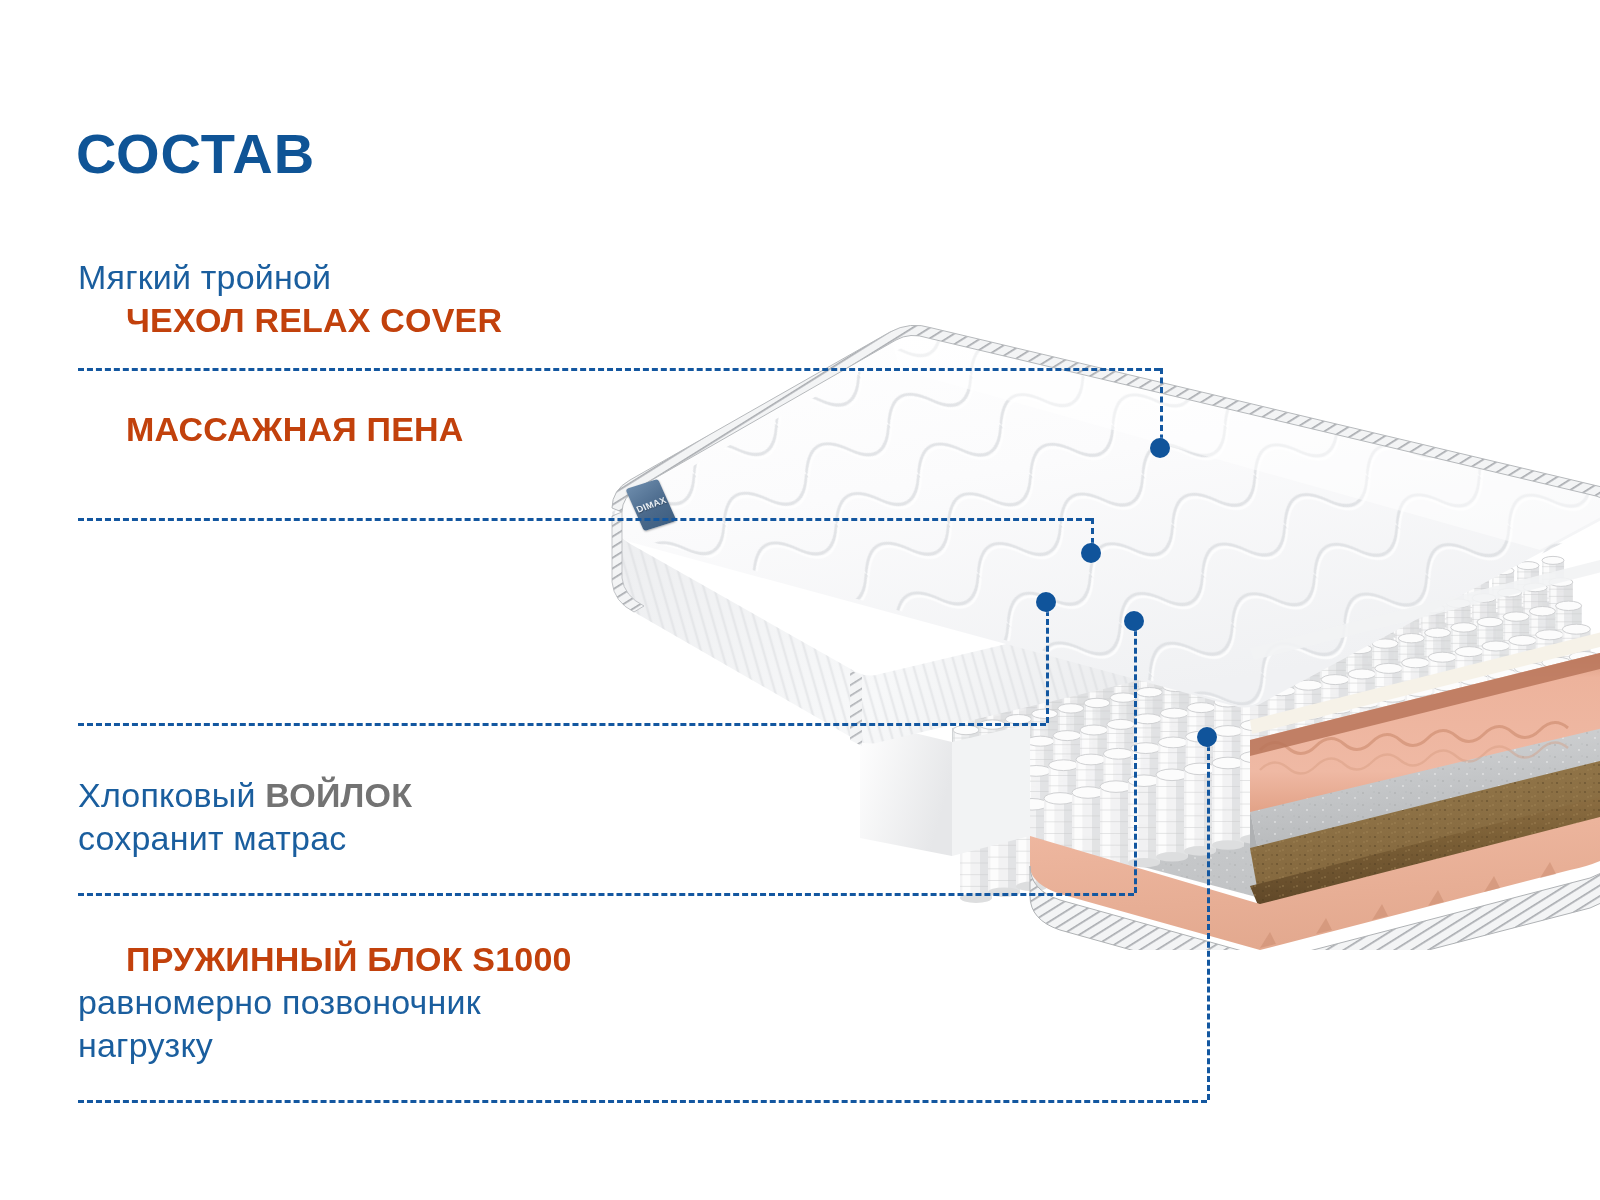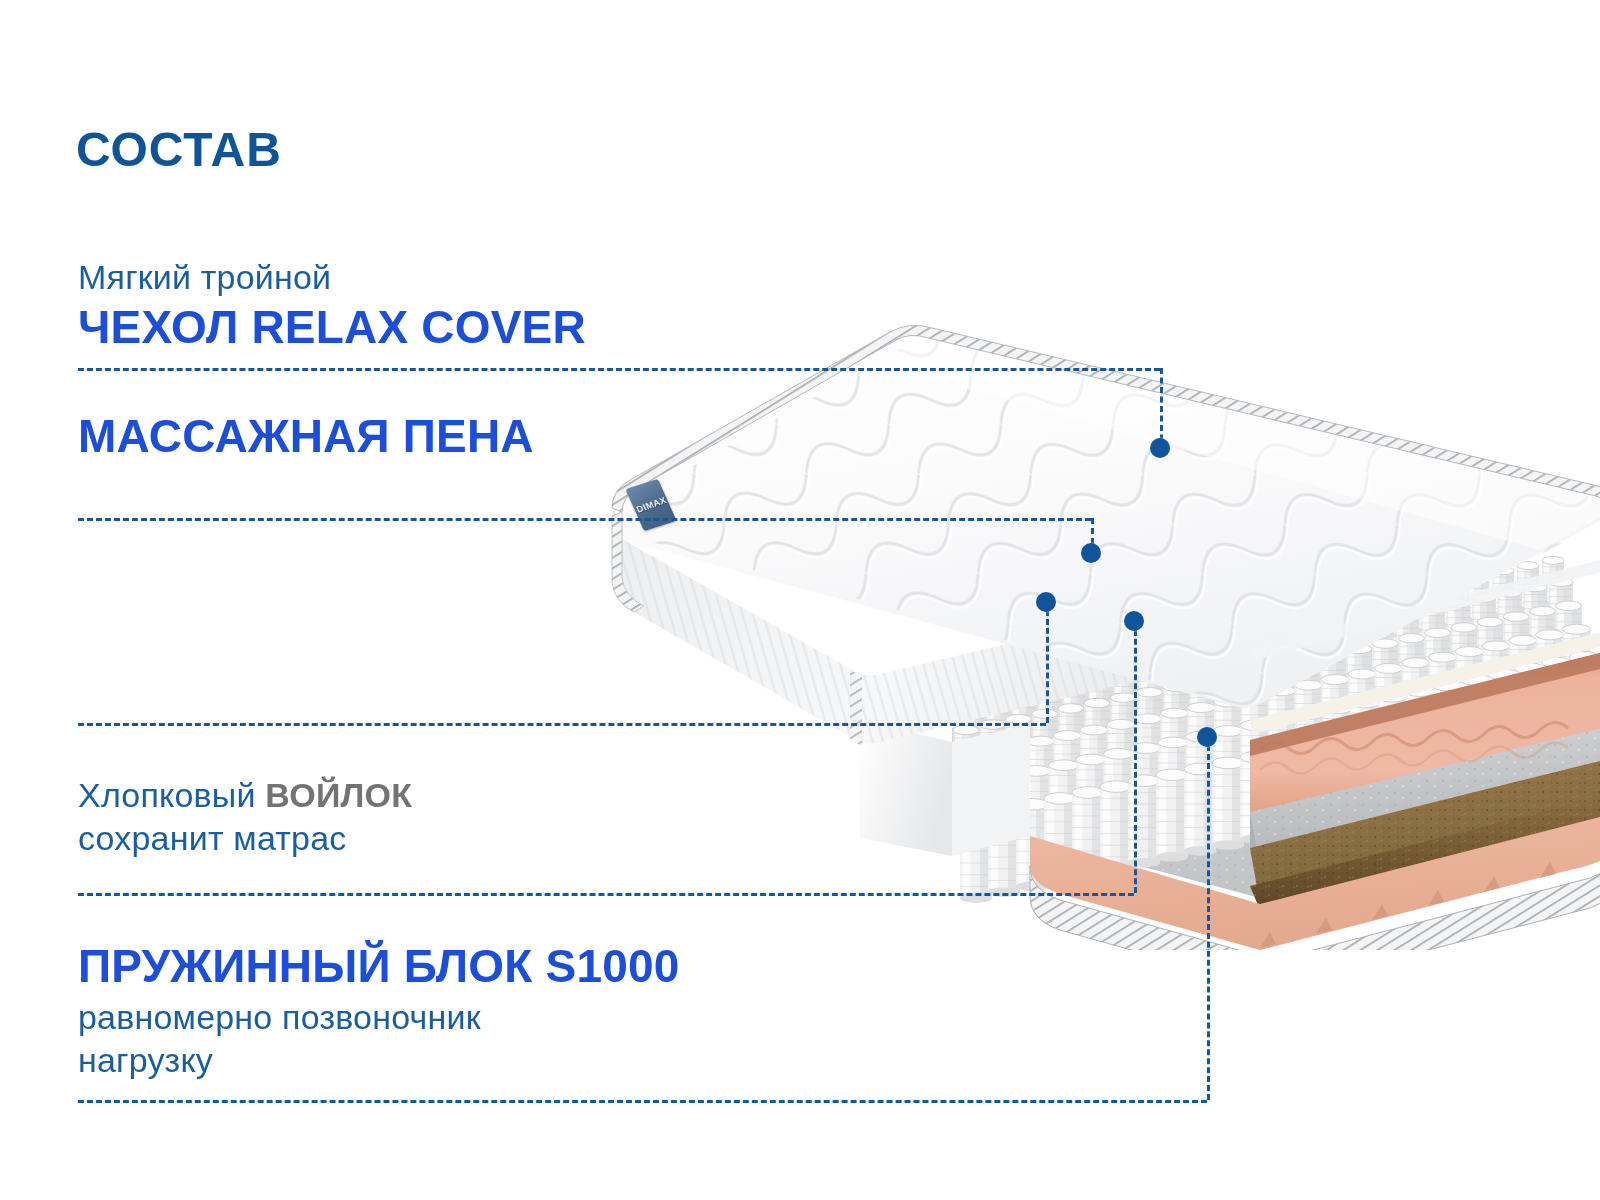--- a/index.html
+++ b/index.html
@@ -6,31 +6,31 @@
   body{
     width:1600px;height:1200px;position:relative;overflow:hidden;
     font-family:"Liberation Sans","DejaVu Sans",sans-serif;
     -webkit-font-smoothing:antialiased;
   }
   .canvas{position:absolute;inset:0;background:#fff;}
 
   
   .page-title{
     position:absolute;left:76px;top:126px;
-    font-size:48px;font-weight:700;letter-spacing:1px;
+    font-size:56px;font-weight:700;letter-spacing:1px;
     color:#0F5496;line-height:1;
   }
   .block{position:absolute;left:78px;color:#1A5E9E;}
   .block .light{
     font-size:34px;font-weight:400;line-height:1.26;letter-spacing:.2px;
     color:#1A5E9E;white-space:nowrap;
   }
   .block .bold{
-    font-size:46px;font-weight:700;line-height:1.26;letter-spacing:.2px;
-    color:#1d4ed8;white-space:nowrap;
+    font-size:34px;font-weight:700;line-height:1.26;letter-spacing:.2px;
+    color:#c2410c;white-space:nowrap;margin-left:48px;
   }
   .block .inline-bold{font-weight:700;color:#737373;}
   .b1{top:256px;}
   .b2{top:408px;}
   .b3{top:562px;}
   .b4{top:774px;}
   .b5{top:938px;}
 
   
   .hline{

